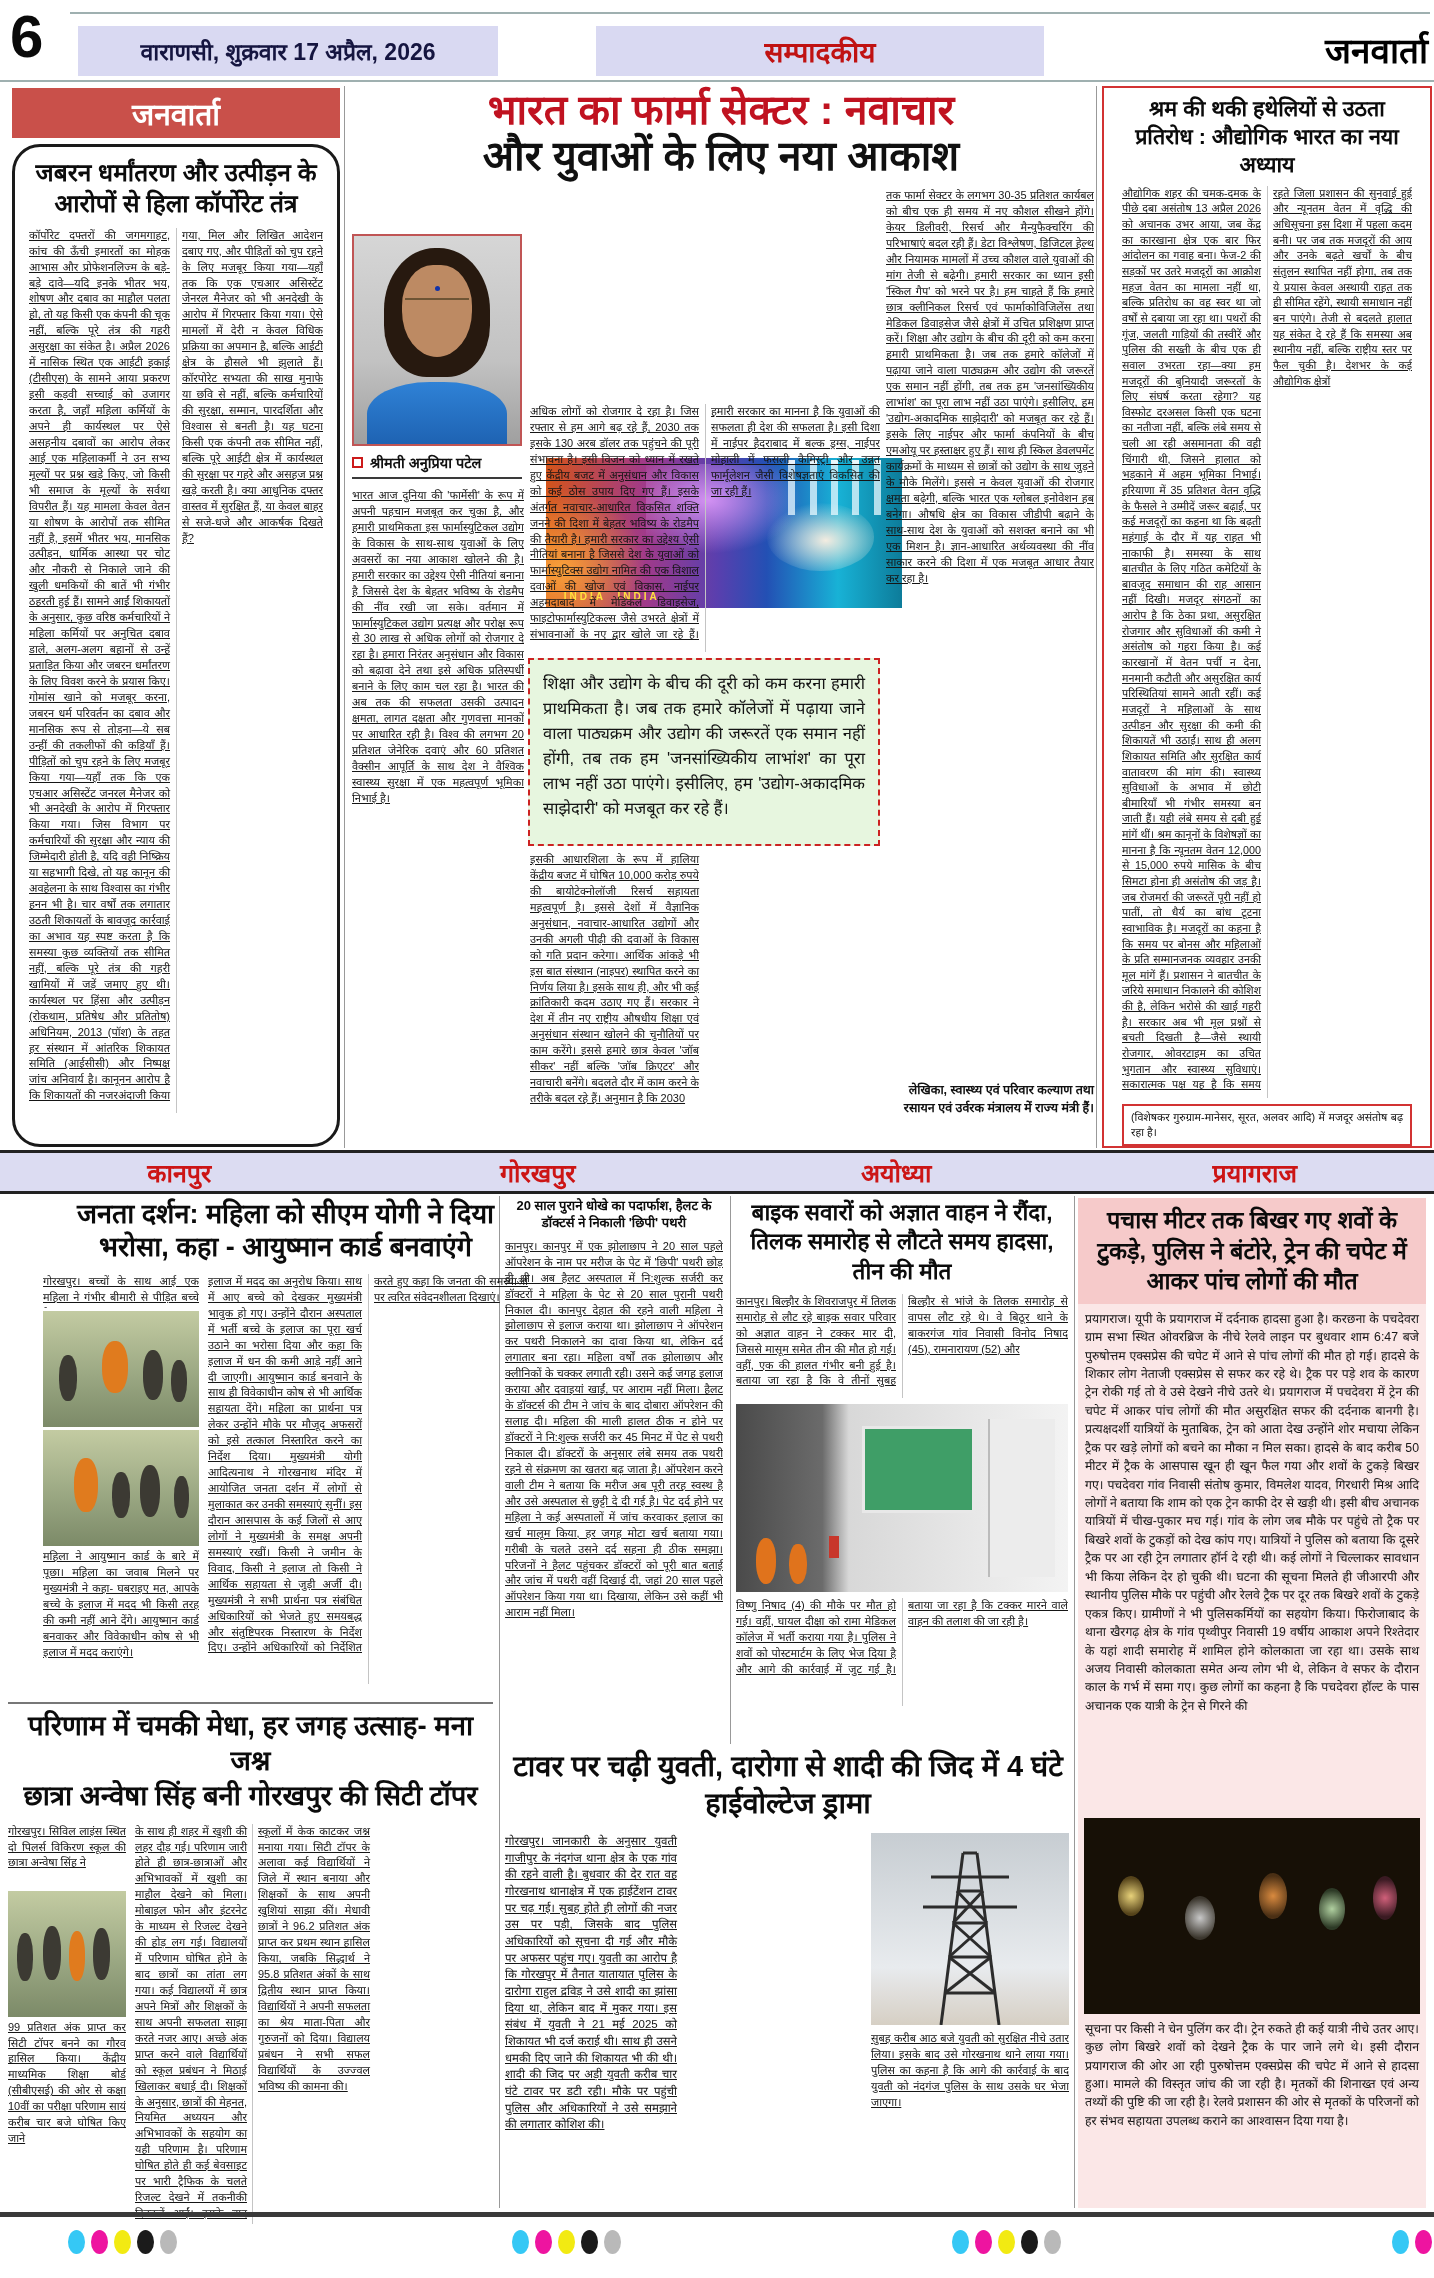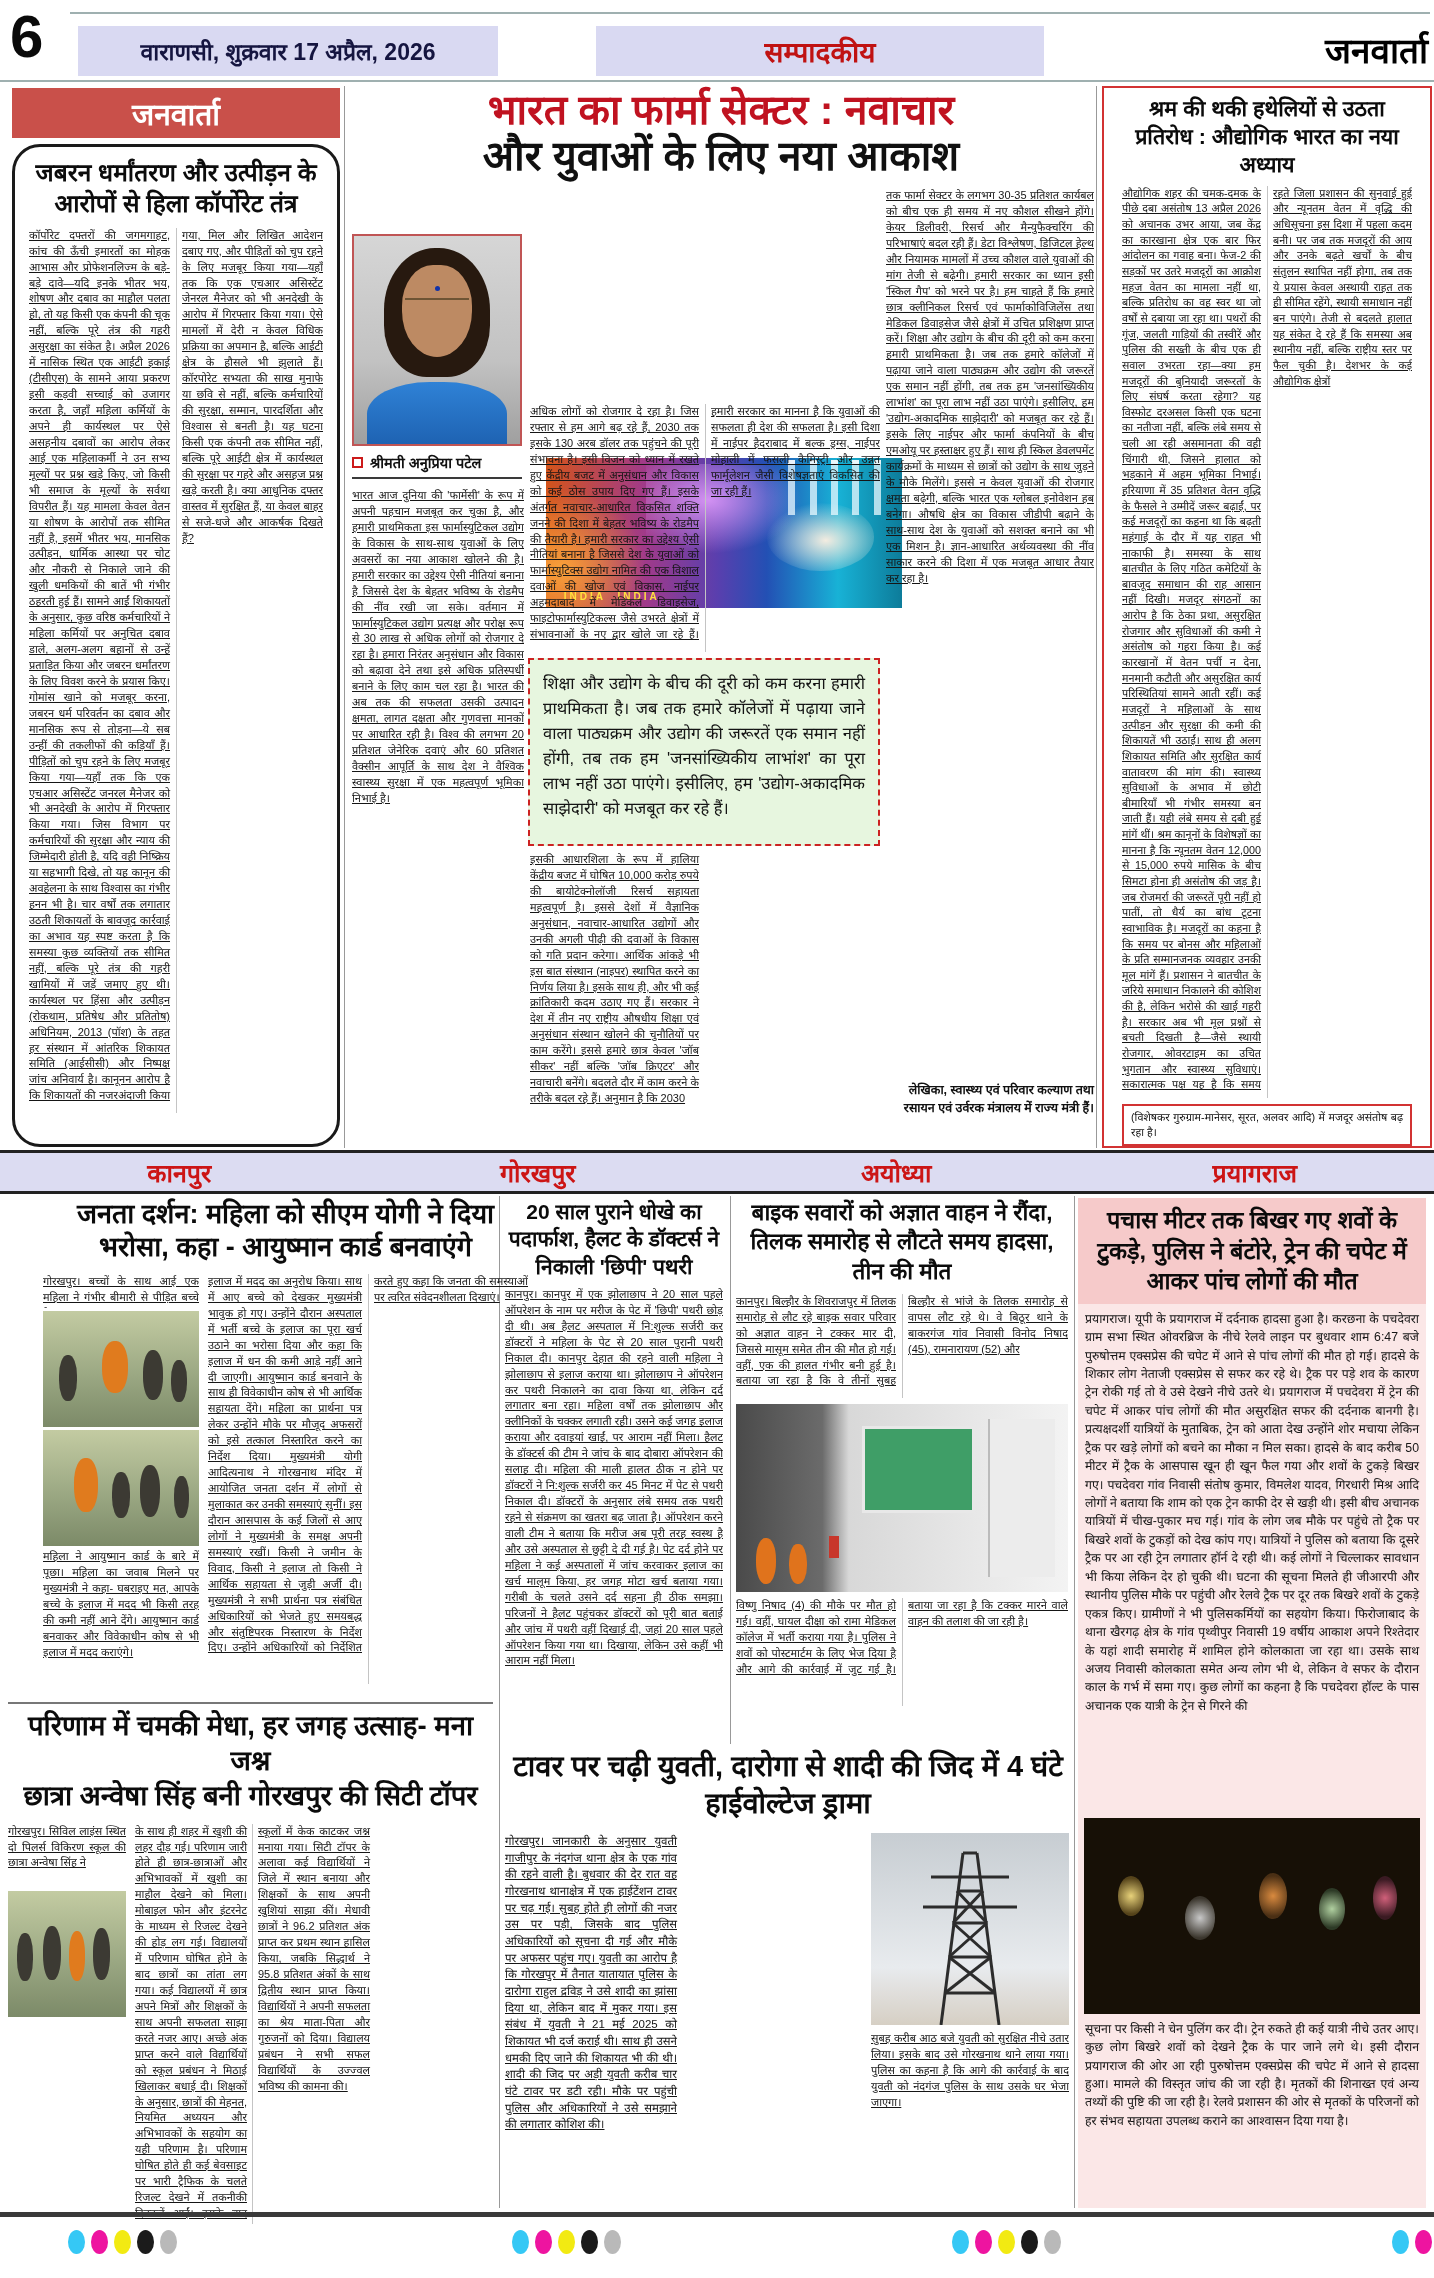--- a/index.html
+++ b/index.html
@@ -47,21 +47,21 @@
     text-align:justify; overflow:hidden; margin-top:6px; }
 
   
   .city-band { background:#dcdcf2; border-top:3px solid #222; border-bottom:3px solid #222;
     display:flex; align-items:center; }
   .city-cell { flex:1; text-align:center; font-size:25px; font-weight:bold; color:#cc1515; }
 
   
   .art-head { font-weight:bold; text-align:center; color:#0b0b0b; }
   .h-kanpur { font-size:27px; line-height:1.22; }
-  .h-stone { font-size:21px; line-height:1.3; }
+  .h-stone { font-size:13px; line-height:1.3; }
   .h-ayodhya { font-size:22.5px; line-height:1.3; }
   .h-result { font-size:27.5px; line-height:1.28; }
   .h-tower { font-size:29px; line-height:1.26; }
   .h-prayag { font-size:23.5px; line-height:1.3; background:#f6caca; padding:7px 6px; }
   .pink-wrap { background:#fbe7e7; }
   .pink-text { font-size:12.3px; line-height:1.5; text-align:justify; overflow:hidden; color:#161616; }
 
   
   .reg-group { position:absolute; display:flex; gap:6px; }
   .dot { width:17px; height:24px; border-radius:50%; }
@@ -197,20 +197,21 @@
     <div class="art-head h-result">छात्रा अन्वेषा सिंह बनी गोरखपुर की सिटी टॉपर</div>
     <div style="display:flex;gap:9px;margin-top:10px;">
       <div style="width:118px;">
         <div class="body-text" style="height:64px;">गोरखपुर। सिविल लाइंस स्थित दो पिलर्स विकिरण स्कूल की छात्रा अन्वेषा सिंह ने</div>
         <div class="photo ph-crowd" style="width:118px;height:126px;margin:3px 0;">
           <div class="fig" style="left:8%;top:34%;width:16px;height:48px;"></div>
           <div class="fig" style="left:30%;top:28%;width:18px;height:54px;"></div>
           <div class="saffron" style="left:52%;top:32%;width:16px;height:50px;"></div>
           <div class="fig" style="left:72%;top:30%;width:17px;height:52px;"></div>
         </div>
+        <div class="body-text" style="height:200px;">99 प्रतिशत अंक प्राप्त कर सिटी टॉपर बनने का गौरव हासिल किया। केंद्रीय माध्यमिक शिक्षा बोर्ड (सीबीएसई) की ओर से कक्षा 10वीं का परीक्षा परिणाम सायं करीब चार बजे घोषित किए जाने</div>
       </div>
       <div class="body-text cols-3" style="width:358px;height:400px;">के साथ ही शहर में खुशी की लहर दौड़ गई। परिणाम जारी होते ही छात्र-छात्राओं और अभिभावकों में खुशी का माहौल देखने को मिला। मोबाइल फोन और इंटरनेट के माध्यम से रिजल्ट देखने की होड़ लग गई। विद्यालयों में परिणाम घोषित होने के बाद छात्रों का तांता लग गया। कई विद्यालयों में छात्र अपने मित्रों और शिक्षकों के साथ अपनी सफलता साझा करते नजर आए। अच्छे अंक प्राप्त करने वाले विद्यार्थियों को स्कूल प्रबंधन ने मिठाई खिलाकर बधाई दी। शिक्षकों के अनुसार, छात्रों की मेहनत, नियमित अध्ययन और अभिभावकों के सहयोग का यही परिणाम है। परिणाम घोषित होते ही कई बेवसाइट पर भारी ट्रैफिक के चलते रिजल्ट देखने में तकनीकी दिक्कतें आईं। इसके बाद स्कूलों में केक काटकर जश्न मनाया गया। सिटी टॉपर के अलावा कई विद्यार्थियों ने जिले में स्थान बनाया और शिक्षकों के साथ अपनी खुशियां साझा कीं। मेधावी छात्रों ने 96.2 प्रतिशत अंक प्राप्त कर प्रथम स्थान हासिल किया, जबकि सिद्धार्थ ने 95.8 प्रतिशत अंकों के साथ द्वितीय स्थान प्राप्त किया। विद्यार्थियों ने अपनी सफलता का श्रेय माता-पिता और गुरुजनों को दिया। विद्यालय प्रबंधन ने सभी सफल विद्यार्थियों के उज्ज्वल भविष्य की कामना की।</div>
     </div>
   </div>
 
   <div class="abs" style="left:505px;top:1198px;width:218px;">
     <div class="art-head h-stone">20 साल पुराने धोखे का पदार्फाश, हैलट के डॉक्टर्स ने निकाली 'छिपी' पथरी</div>
     <div class="body-text" style="height:462px;margin-top:7px;">कानपुर। कानपुर में एक झोलाछाप ने 20 साल पहले ऑपरेशन के नाम पर मरीज के पेट में 'छिपी' पथरी छोड़ दी थी। अब हैलट अस्पताल में नि:शुल्क सर्जरी कर डॉक्टरों ने महिला के पेट से 20 साल पुरानी पथरी निकाल दी। कानपुर देहात की रहने वाली महिला ने झोलाछाप से इलाज कराया था। झोलाछाप ने ऑपरेशन कर पथरी निकालने का दावा किया था, लेकिन दर्द लगातार बना रहा। महिला वर्षों तक झोलाछाप और क्लीनिकों के चक्कर लगाती रही। उसने कई जगह इलाज कराया और दवाइयां खाईं, पर आराम नहीं मिला। हैलट के डॉक्टर्स की टीम ने जांच के बाद दोबारा ऑपरेशन की सलाह दी। महिला की माली हालत ठीक न होने पर डॉक्टरों ने नि:शुल्क सर्जरी कर 45 मिनट में पेट से पथरी निकाल दी। डॉक्टरों के अनुसार लंबे समय तक पथरी रहने से संक्रमण का खतरा बढ़ जाता है। ऑपरेशन करने वाली टीम ने बताया कि मरीज अब पूरी तरह स्वस्थ है और उसे अस्पताल से छुट्टी दे दी गई है। पेट दर्द होने पर महिला ने कई अस्पतालों में जांच करवाकर इलाज का खर्च मालूम किया, हर जगह मोटा खर्च बताया गया। गरीबी के चलते उसने दर्द सहना ही ठीक समझा। परिजनों ने हैलट पहुंचकर डॉक्टरों को पूरी बात बताई और जांच में पथरी वहीं दिखाई दी, जहां 20 साल पहले ऑपरेशन किया गया था। दिखाया, लेकिन उसे कहीं भी आराम नहीं मिला।</div>
   </div>
 

